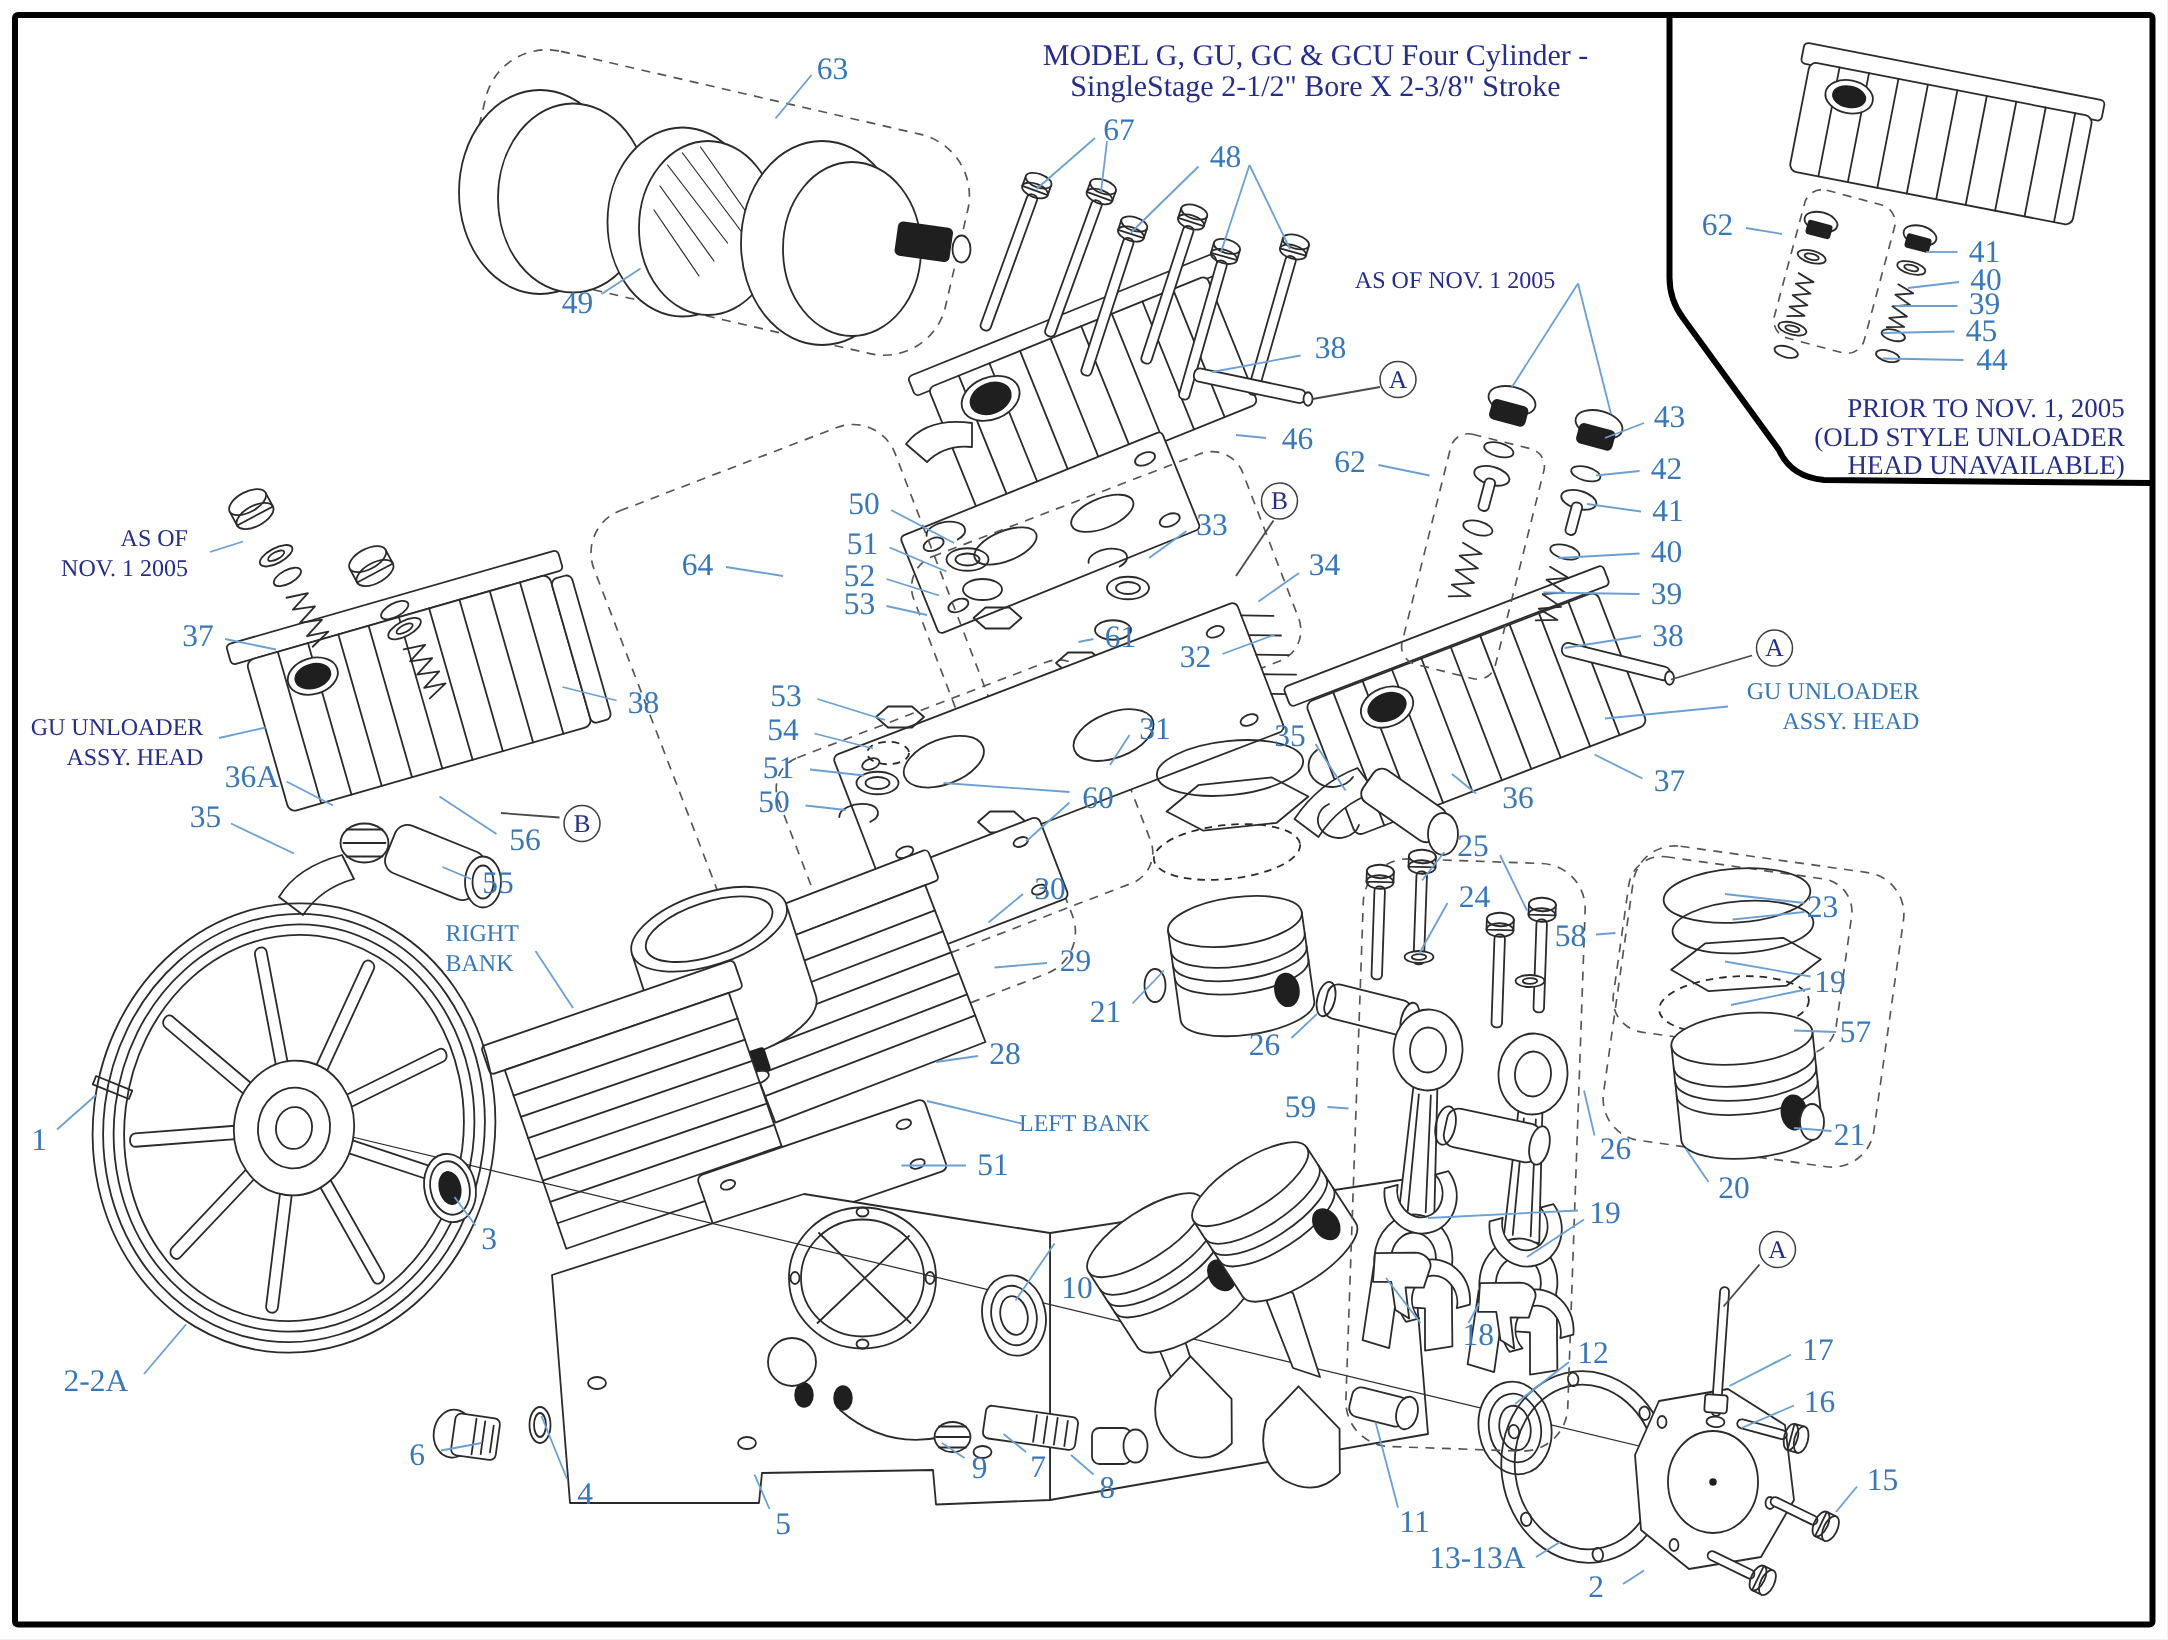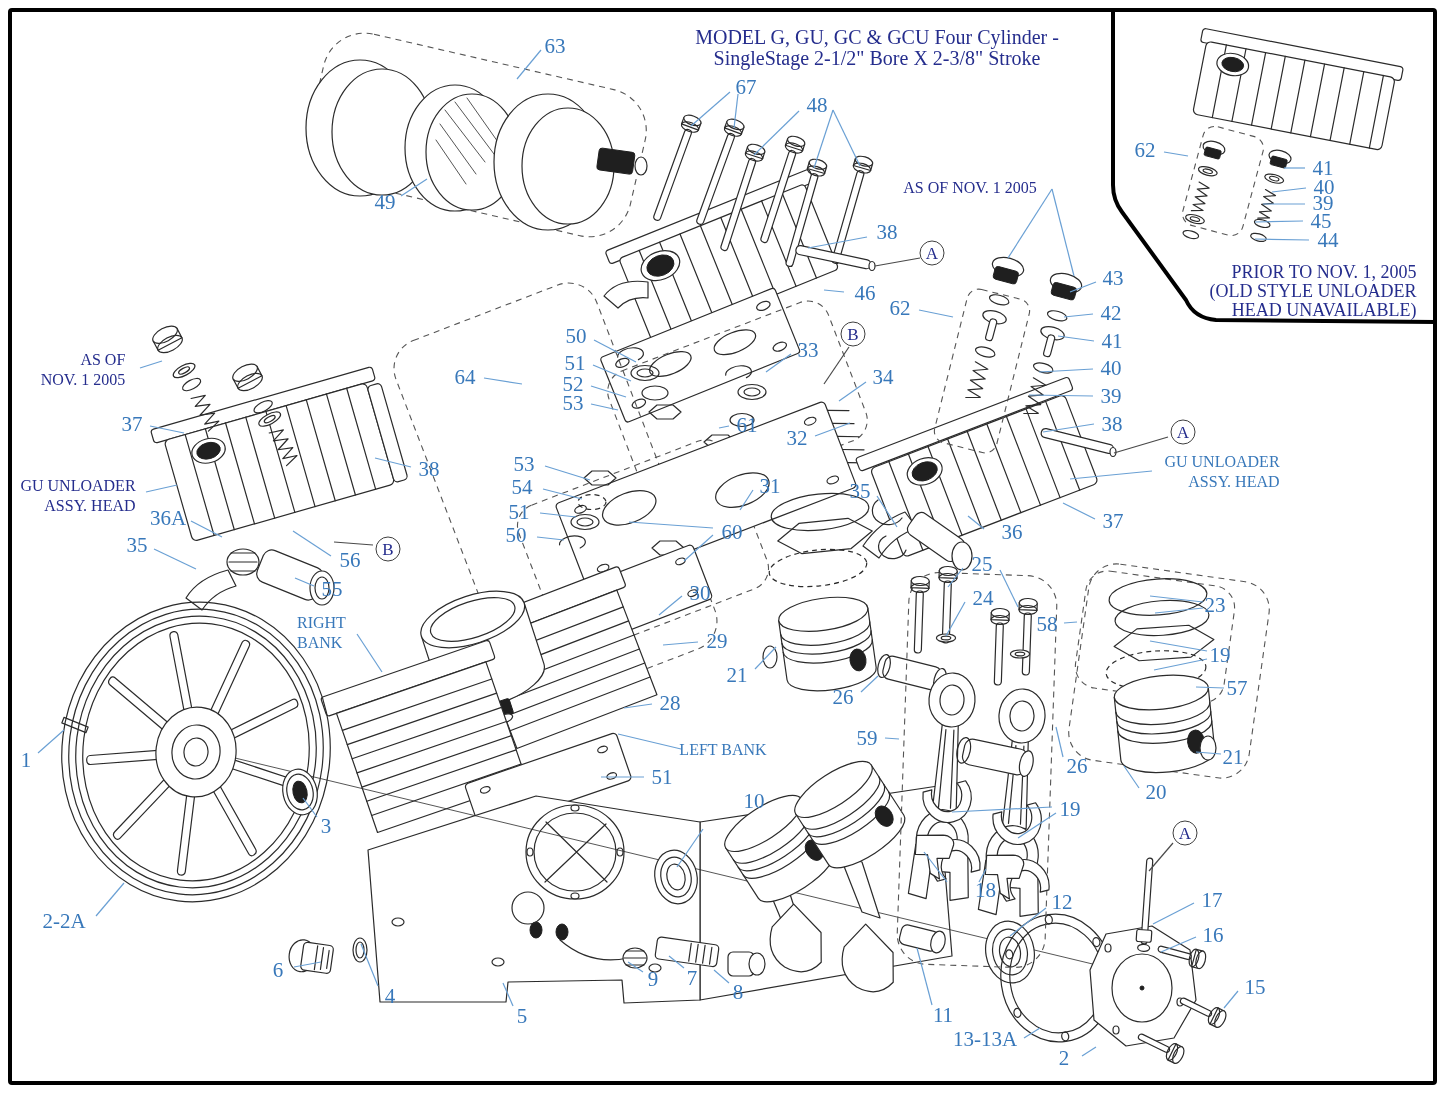--- a/index.html
+++ b/index.html
@@ -758,21 +758,21 @@
       <div class="callout blue" style="left: 1156px; top: 792px;">20</div>
       <div class="callout blue" style="left: 1070px; top: 809px;">19</div>
       <div class="callout blue" style="left: 963px; top: 890px; padding-left: 45px;">18</div>
       <div class="callout blue" style="left: 1212px; top: 900px;">17</div>
       <div class="callout blue" style="left: 1213px; top: 935px;">16</div>
       <div class="callout blue" style="left: 1062px; top: 902px;">12</div>
       <div class="callout blue" style="left: 1255px; top: 987px;">15</div>
       <div class="callout blue" style="left: 943px; top: 1015px;">11</div>
       <div class="callout blue" style="left: 985px; top: 1039px;">13-13A</div>
       <div class="callout blue" style="left: 1064px; top: 1058px;">2</div>
-      <div class="callout blue" style="left: 718px; top: 801px; margin-left: 36px;">10</div>
+      <div class="callout blue" style="left: 718px; top: 859px;">10</div>
       <div class="callout blue" style="left: 326px; top: 826px;">3</div>
       <div class="callout blue" style="left: 26px; top: 760px;">1</div>
       <div class="callout blue" style="left: 64px; top: 921px;">2-2A</div>
       <div class="callout blue" style="left: 278px; top: 970px;">6</div>
       <div class="callout blue" style="left: 390px; top: 996px;">4</div>
       <div class="callout blue" style="left: 522px; top: 1016px;">5</div>
       <div class="callout blue" style="left: 653px; top: 979px;">9</div>
       <div class="callout blue" style="left: 692px; top: 978px;">7</div>
       <div class="callout blue" style="left: 738px; top: 992px;">8</div>
       <div class="callout blue" style="left: 132px; top: 424px;">37</div>

